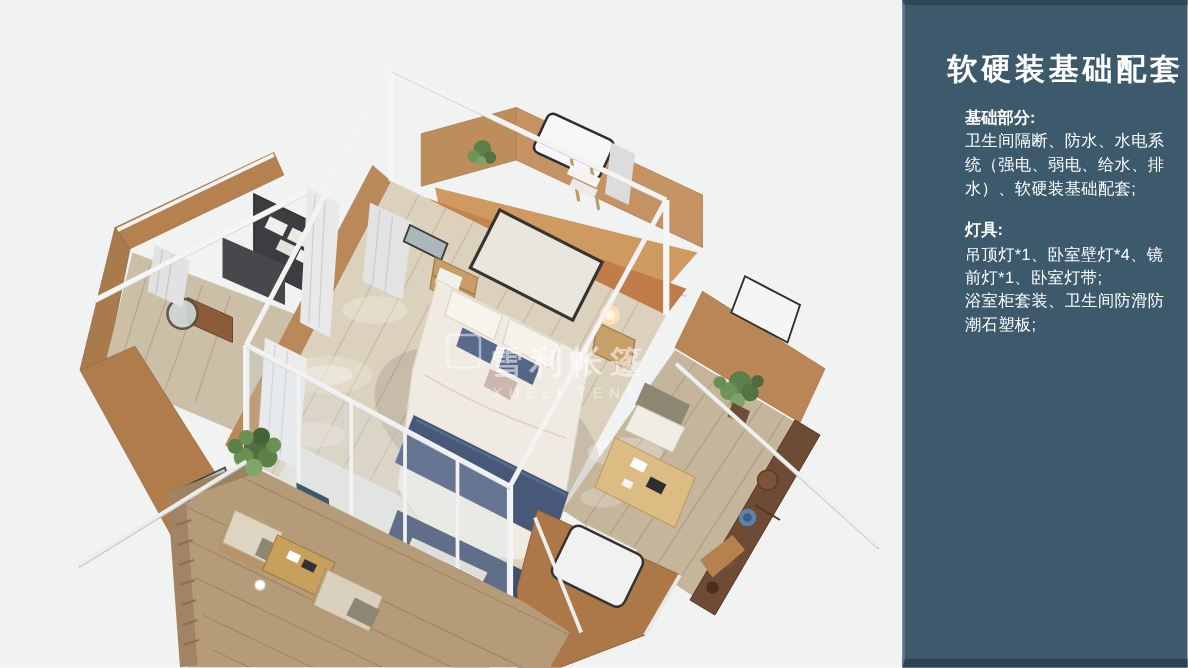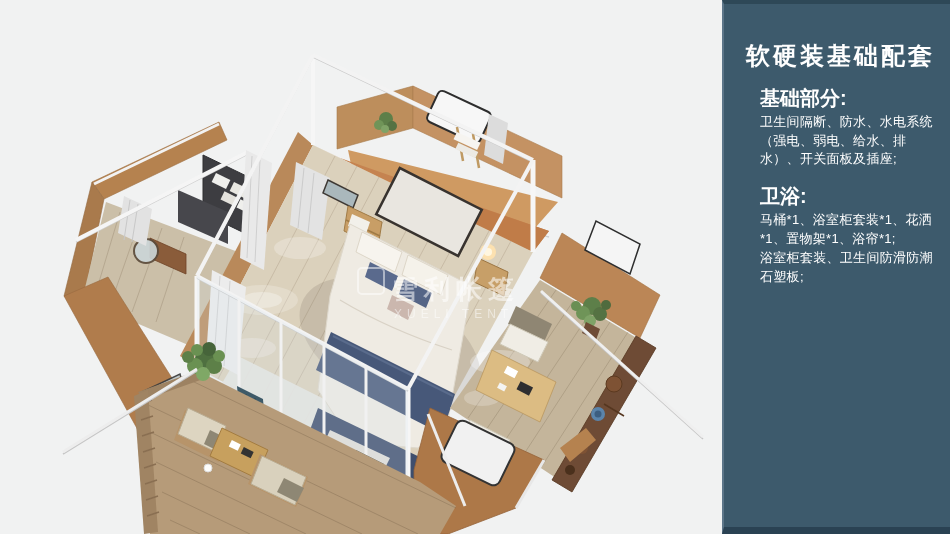--- a/index.html
+++ b/index.html
@@ -15,28 +15,29 @@
     background:#f1f2f2;
   }
   .render-area svg{display:block;width:722px;height:534px;}
   
   .panel{
     position:relative;width:228px;height:534px;flex:0 0 228px;
     background:#3d5a6c;color:#fff;box-sizing:border-box;
     border-top:4px solid #2e4857;
     border-bottom:7px solid #2a4253;
     border-left:2px solid #5d7689;
+    padding-left:12px;
   }
   .panel h1{
     font-size:24px;font-weight:bold;letter-spacing:3px;
     margin:38px 6px 10px 22px;line-height:1.2;white-space:nowrap;
   }
   .panel .spec{margin:0;padding:0 8px 0 36px;}
   .panel .spec h2{
-    font-size:20px;font-weight:bold;margin:15px 0 3px 0;line-height:1.2;
+    font-size:13px;font-weight:bold;margin:15px 0 3px 0;line-height:1.2;
   }
   .panel .spec p{
     font-size:13px;line-height:1.45;margin:0;letter-spacing:.3px;
   }
   text{font-family:"Liberation Sans","DejaVu Sans",sans-serif;}
 </style>
 </head>
 <body>
 
 <div class="stage">
@@ -278,30 +279,30 @@
         <text x="394" y="318" font-size="12" letter-spacing="5" fill="rgba(255,255,255,0.5)">XUELI TENT</text>
       </g>
     </svg>
   </div>
 
   <aside class="panel" style="background-color: rgb(61, 90, 108); border-top-color: rgb(46, 72, 87); border-bottom-color: rgb(42, 66, 83); border-left-color: rgb(93, 118, 137); color: rgb(255, 255, 255);">
     <h1>软硬装基础配套</h1>
 
     <section class="spec">
       <h2>基础部分:</h2>
-      <p>卫生间隔断、防水、水电系统（强电、弱电、给水、排水）、开关面板及插座;</p>
+      <p>卫生间隔断、防水、水电系统（强电、弱电、给水、排水）、软硬装基础配套;</p>
     </section>
 
     <section class="spec">
     </section>
 
-
     <section class="spec">
-      <h2>卫浴:</h2>
-      <p>马桶*1、浴室柜套装*1、花洒*1、置物架*1、浴帘*1;</p>
+      <h2>灯具:</h2>
+      <p>吊顶灯*1、卧室壁灯*4、镜前灯*1、卧室灯带;</p>
     </section>
+
 
     <section class="spec">
       <p>浴室柜套装、卫生间防滑防潮石塑板;</p>
     </section>
   </aside>
 
 </div>
 
 </body></html>

